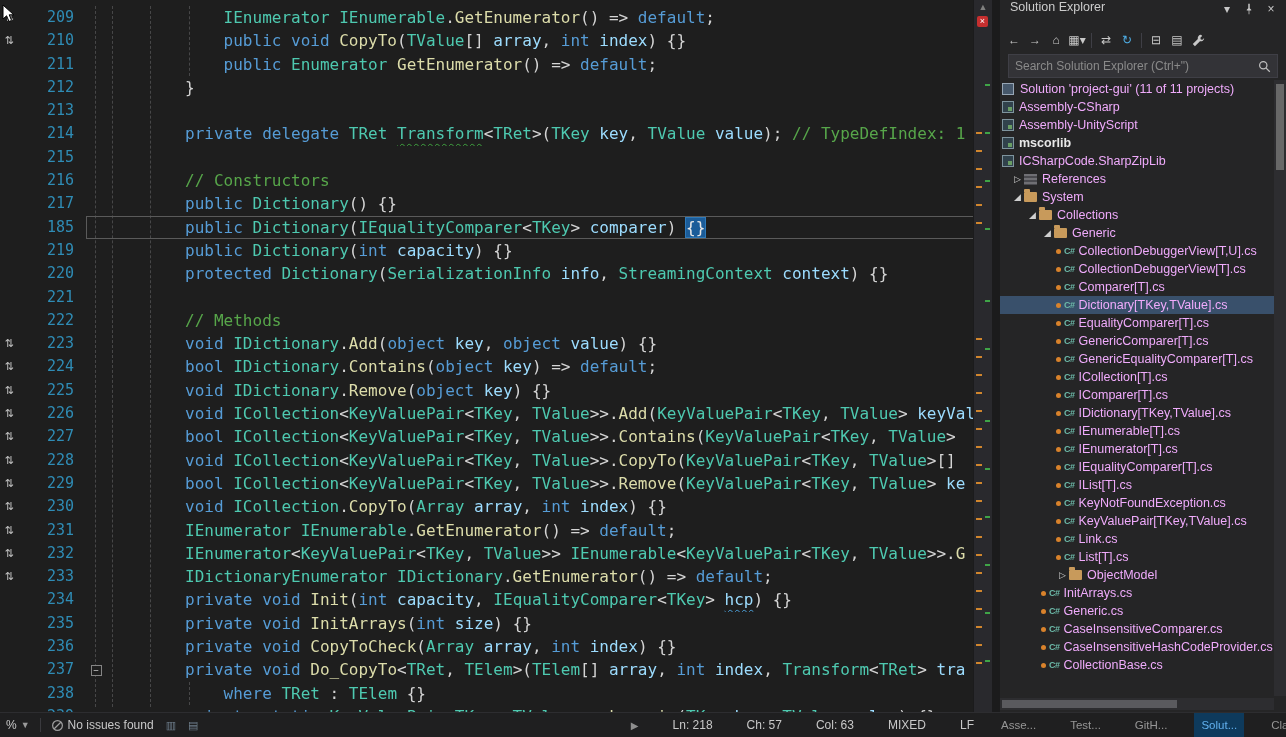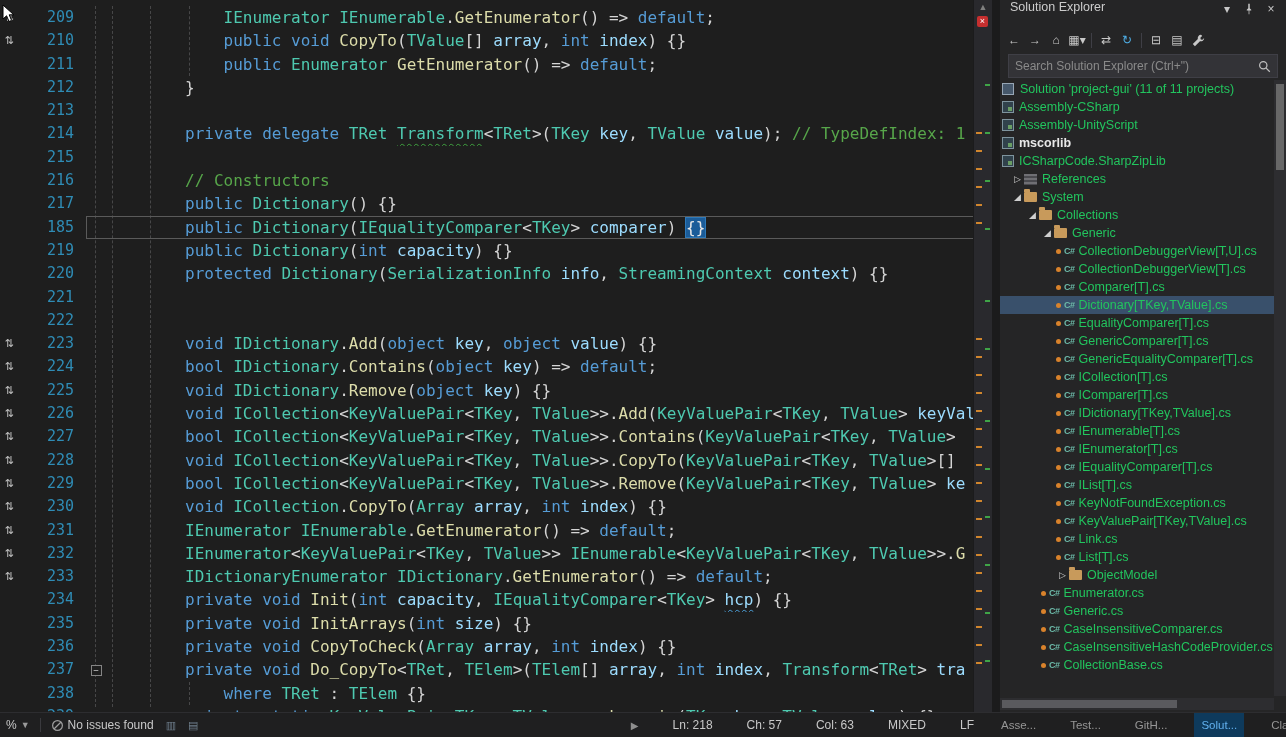--- a/index.html
+++ b/index.html
@@ -45,21 +45,21 @@
   .panel-toolbar{height:26px;display:flex;align-items:center;padding:0 4px;gap:1px;}
   .tb-icon{min-width:20px;height:20px;display:flex;align-items:center;justify-content:center;color:#c8c8c8;font-size:12px;}
   .tb-icon.blue{color:#4fb0e8;}
   .tb-sep{width:1px;height:15px;background:#3f3f46;margin:0 3px;}
   .search{height:22px;margin:1px 8px 4px 8px;background:#333337;border:1px solid #3f3f46;display:flex;align-items:center;
           padding:0 6px;font-size:12px;color:#8a8a8a;}
   .search .sp{flex:1;overflow:hidden;white-space:nowrap;}
   .tree{position:absolute;left:0;top:80px;right:12px;bottom:16px;overflow:hidden;font-size:12.5px;}
   .tree-row{height:18px;display:flex;align-items:center;white-space:nowrap;overflow:hidden;}
   .tree-row.sel{background:#39506b;}
-  .tree-row .lbl{color:#22c55e;}
+  .tree-row .lbl{color:#f0abfc;}
   .tree-row.bold .lbl{font-weight:bold;color:#e8e8e8;}
   .arrow{width:13px;flex:none;font-size:9px;color:#cfcfcf;text-align:center;}
   .i-folder{width:13px;height:10px;background:#c89a5b;border-radius:1px;position:relative;margin:0 5px 0 0;flex:none;}
   .i-folder::before{content:"";position:absolute;top:-3px;left:0;width:6px;height:3px;background:#c89a5b;border-radius:1px 1px 0 0;}
   .i-file{display:flex;align-items:center;margin-right:4px;flex:none;}
   .i-file .dot{width:5px;height:5px;border-radius:50%;background:#d9822b;margin-right:3px;}
   .i-file .cs{font-size:9px;font-weight:bold;color:#6cb9a8;letter-spacing:-0.5px;}
   .i-project{width:12px;height:12px;box-sizing:border-box;border:1px solid #7e949e;background:#31424c;margin-right:5px;flex:none;position:relative;}
   .i-project::after{content:"";position:absolute;right:1px;bottom:1px;width:4px;height:4px;background:#6a9e64;}
   .i-solution{width:12px;height:12px;box-sizing:border-box;border:1px solid #97a6b5;background:#46586b;margin-right:6px;flex:none;}
@@ -172,20 +172,21 @@
         <div class="ed-row">
           <span class="glyph"></span>
           <span class="lnum">221</span>
           <span class="omargin"></span>
           <span class="code"></span>
         </div>
         <div class="ed-row">
           <span class="glyph"></span>
           <span class="lnum">222</span>
           <span class="omargin"></span>
+          <span class="code">        <span class="tok-c">// Methods</span></span>
         </div>
         <div class="ed-row">
           <span class="glyph">⇅</span>
           <span class="lnum">223</span>
           <span class="omargin"></span>
           <span class="code">        <span class="tok-k">void</span><span class="tok-p"> </span><span class="tok-t">IDictionary</span><span class="tok-p">.</span><span class="tok-m">Add</span><span class="tok-p">(</span><span class="tok-k">object</span><span class="tok-p"> </span><span class="tok-v">key</span><span class="tok-p">, </span><span class="tok-k">object</span><span class="tok-p"> </span><span class="tok-v">value</span><span class="tok-p">) {}</span></span>
         </div>
         <div class="ed-row">
           <span class="glyph">⇅</span>
           <span class="lnum">224</span>
@@ -538,21 +539,21 @@
         <div class="tree-row" style="padding-left: 56px;">
           <span class="arrow">▷</span>
           <span class="i-folder"></span>
           <span class="lbl">ObjectModel</span>
         </div>
         <div class="tree-row" style="padding-left: 41px;">
           <span class="i-file">
             <span class="dot"></span>
             <span class="cs">C#</span>
           </span>
-          <span class="lbl">Enumerator.cs</span>
+          <span class="lbl">InitArrays.cs</span>
         </div>
         <div class="tree-row" style="padding-left: 41px;">
           <span class="i-file">
             <span class="dot"></span>
             <span class="cs">C#</span>
           </span>
           <span class="lbl">Generic.cs</span>
         </div>
         <div class="tree-row" style="padding-left: 41px;">
           <span class="i-file">

